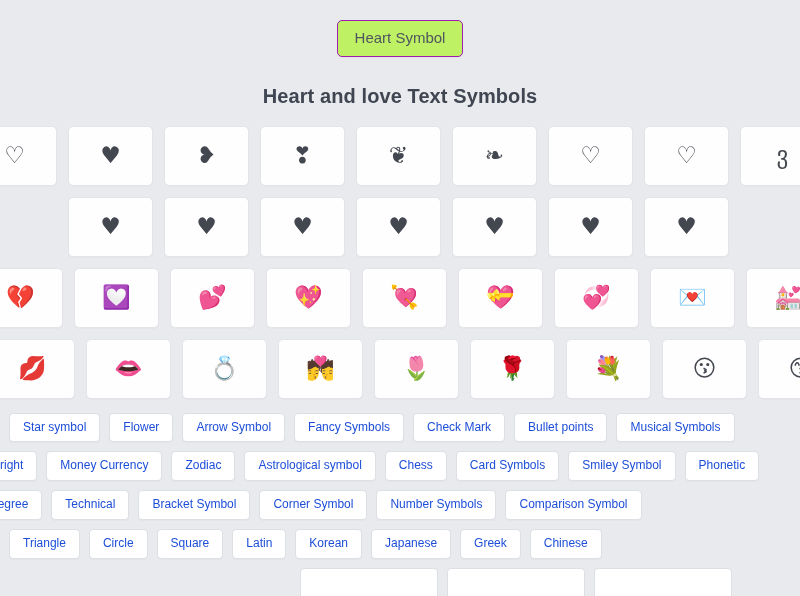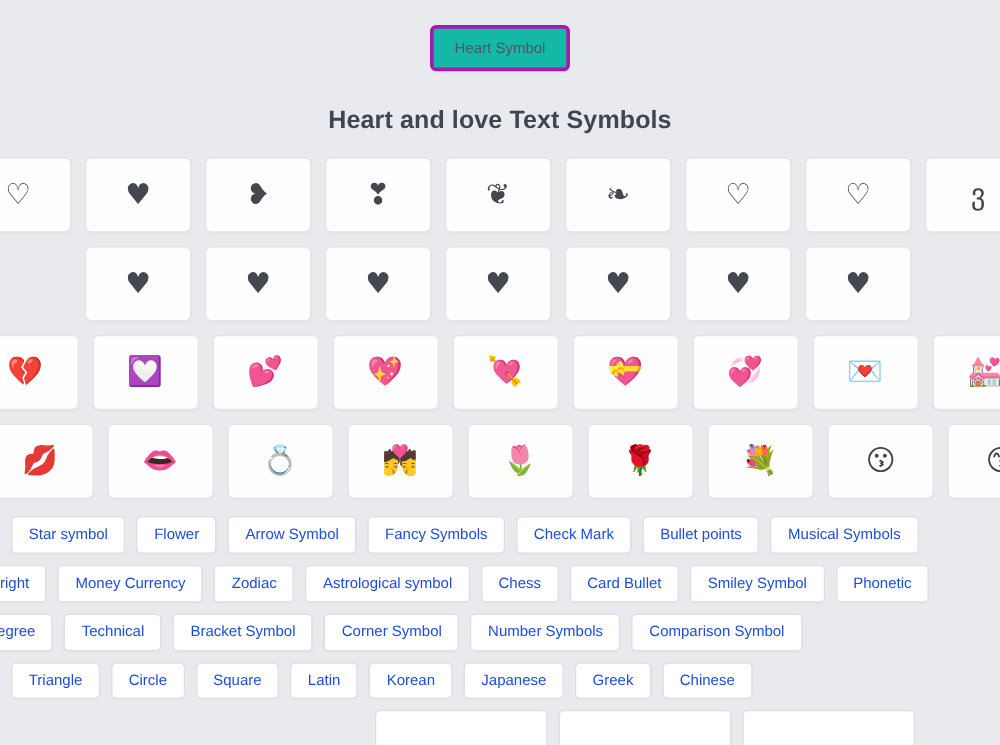--- a/index.html
+++ b/index.html
@@ -16,25 +16,25 @@
     position: relative;
   }
 
   
   .top-bar {
     display: flex;
     justify-content: center;
     padding-top: 20px;
   }
   .pill-button {
-    background: #14b8a6;
-    border: 3px solid #a21caf;
+    background: #bef264;
+    border: 1px solid #a21caf;
     border-radius: 5px;
     padding: 9px 17px;
-    font-size: 12px;
+    font-size: 15px;
     color: #50555f;
     line-height: 1.1;
     box-shadow: 0 1px 1px rgba(0,0,0,0.03);
     cursor: pointer;
     white-space: nowrap;
   }
 
   
   .page-title {
     text-align: center;
@@ -256,21 +256,21 @@
       <div class="tag-chip">Check Mark</div>
       <div class="tag-chip">Bullet points</div>
       <div class="tag-chip">Musical Symbols</div>
     </div>
   <div class="tag-row r2" id="tagrow-1">
       <div class="tag-chip">Copyright</div>
       <div class="tag-chip">Money Currency</div>
       <div class="tag-chip">Zodiac</div>
       <div class="tag-chip">Astrological symbol</div>
       <div class="tag-chip">Chess</div>
-      <div class="tag-chip">Card Bullet</div>
+      <div class="tag-chip">Card Symbols</div>
       <div class="tag-chip">Smiley Symbol</div>
       <div class="tag-chip">Phonetic</div>
     </div>
   <div class="tag-row r3" id="tagrow-2">
       <div class="tag-chip">Degree</div>
       <div class="tag-chip">Technical</div>
       <div class="tag-chip">Bracket Symbol</div>
       <div class="tag-chip">Corner Symbol</div>
       <div class="tag-chip">Number Symbols</div>
       <div class="tag-chip">Comparison Symbol</div>

